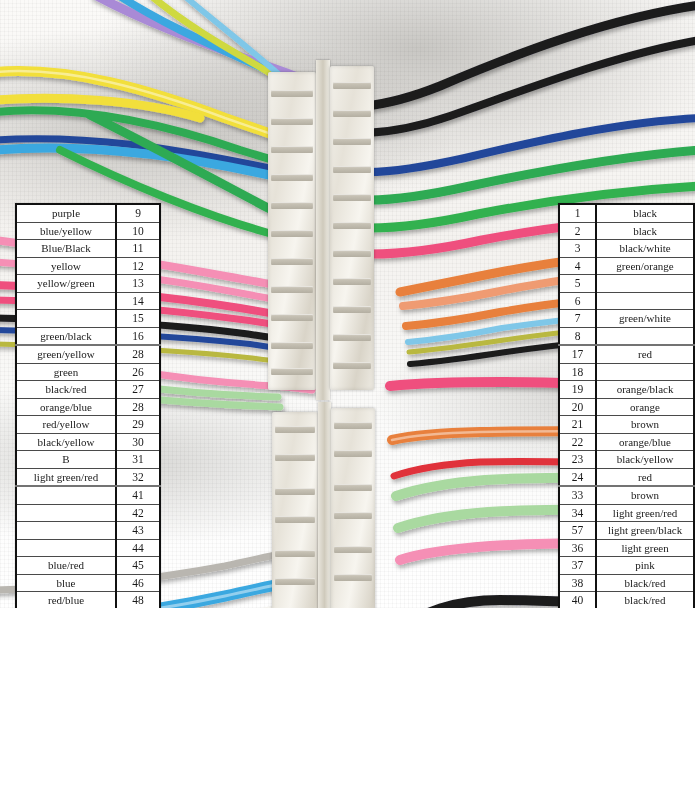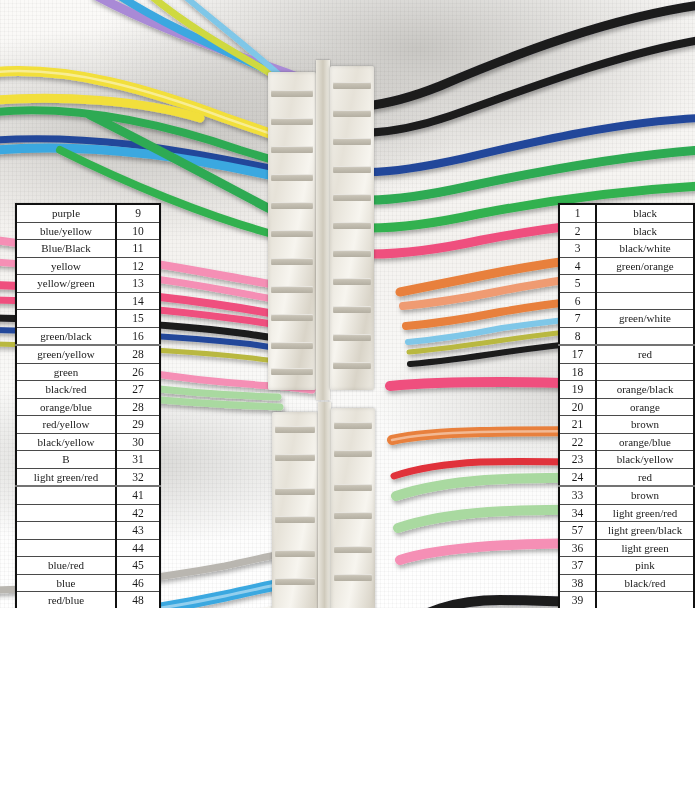--- a/index.html
+++ b/index.html
@@ -373,23 +373,19 @@
         </tr>
         <tr>
           <td class="num">37</td>
           <td class="name">pink</td>
         </tr>
         <tr>
           <td class="num">38</td>
           <td class="name">black/red</td>
         </tr>
         <tr>
-          <td class="num">39</td>
-          <td class="name"></td>
-        </tr>
-        <tr>
           <td class="num">40</td>
           <td class="name">black/red</td>
         </tr>
       </tbody>
   </table>
 
 </div>
 
 </body></html>

